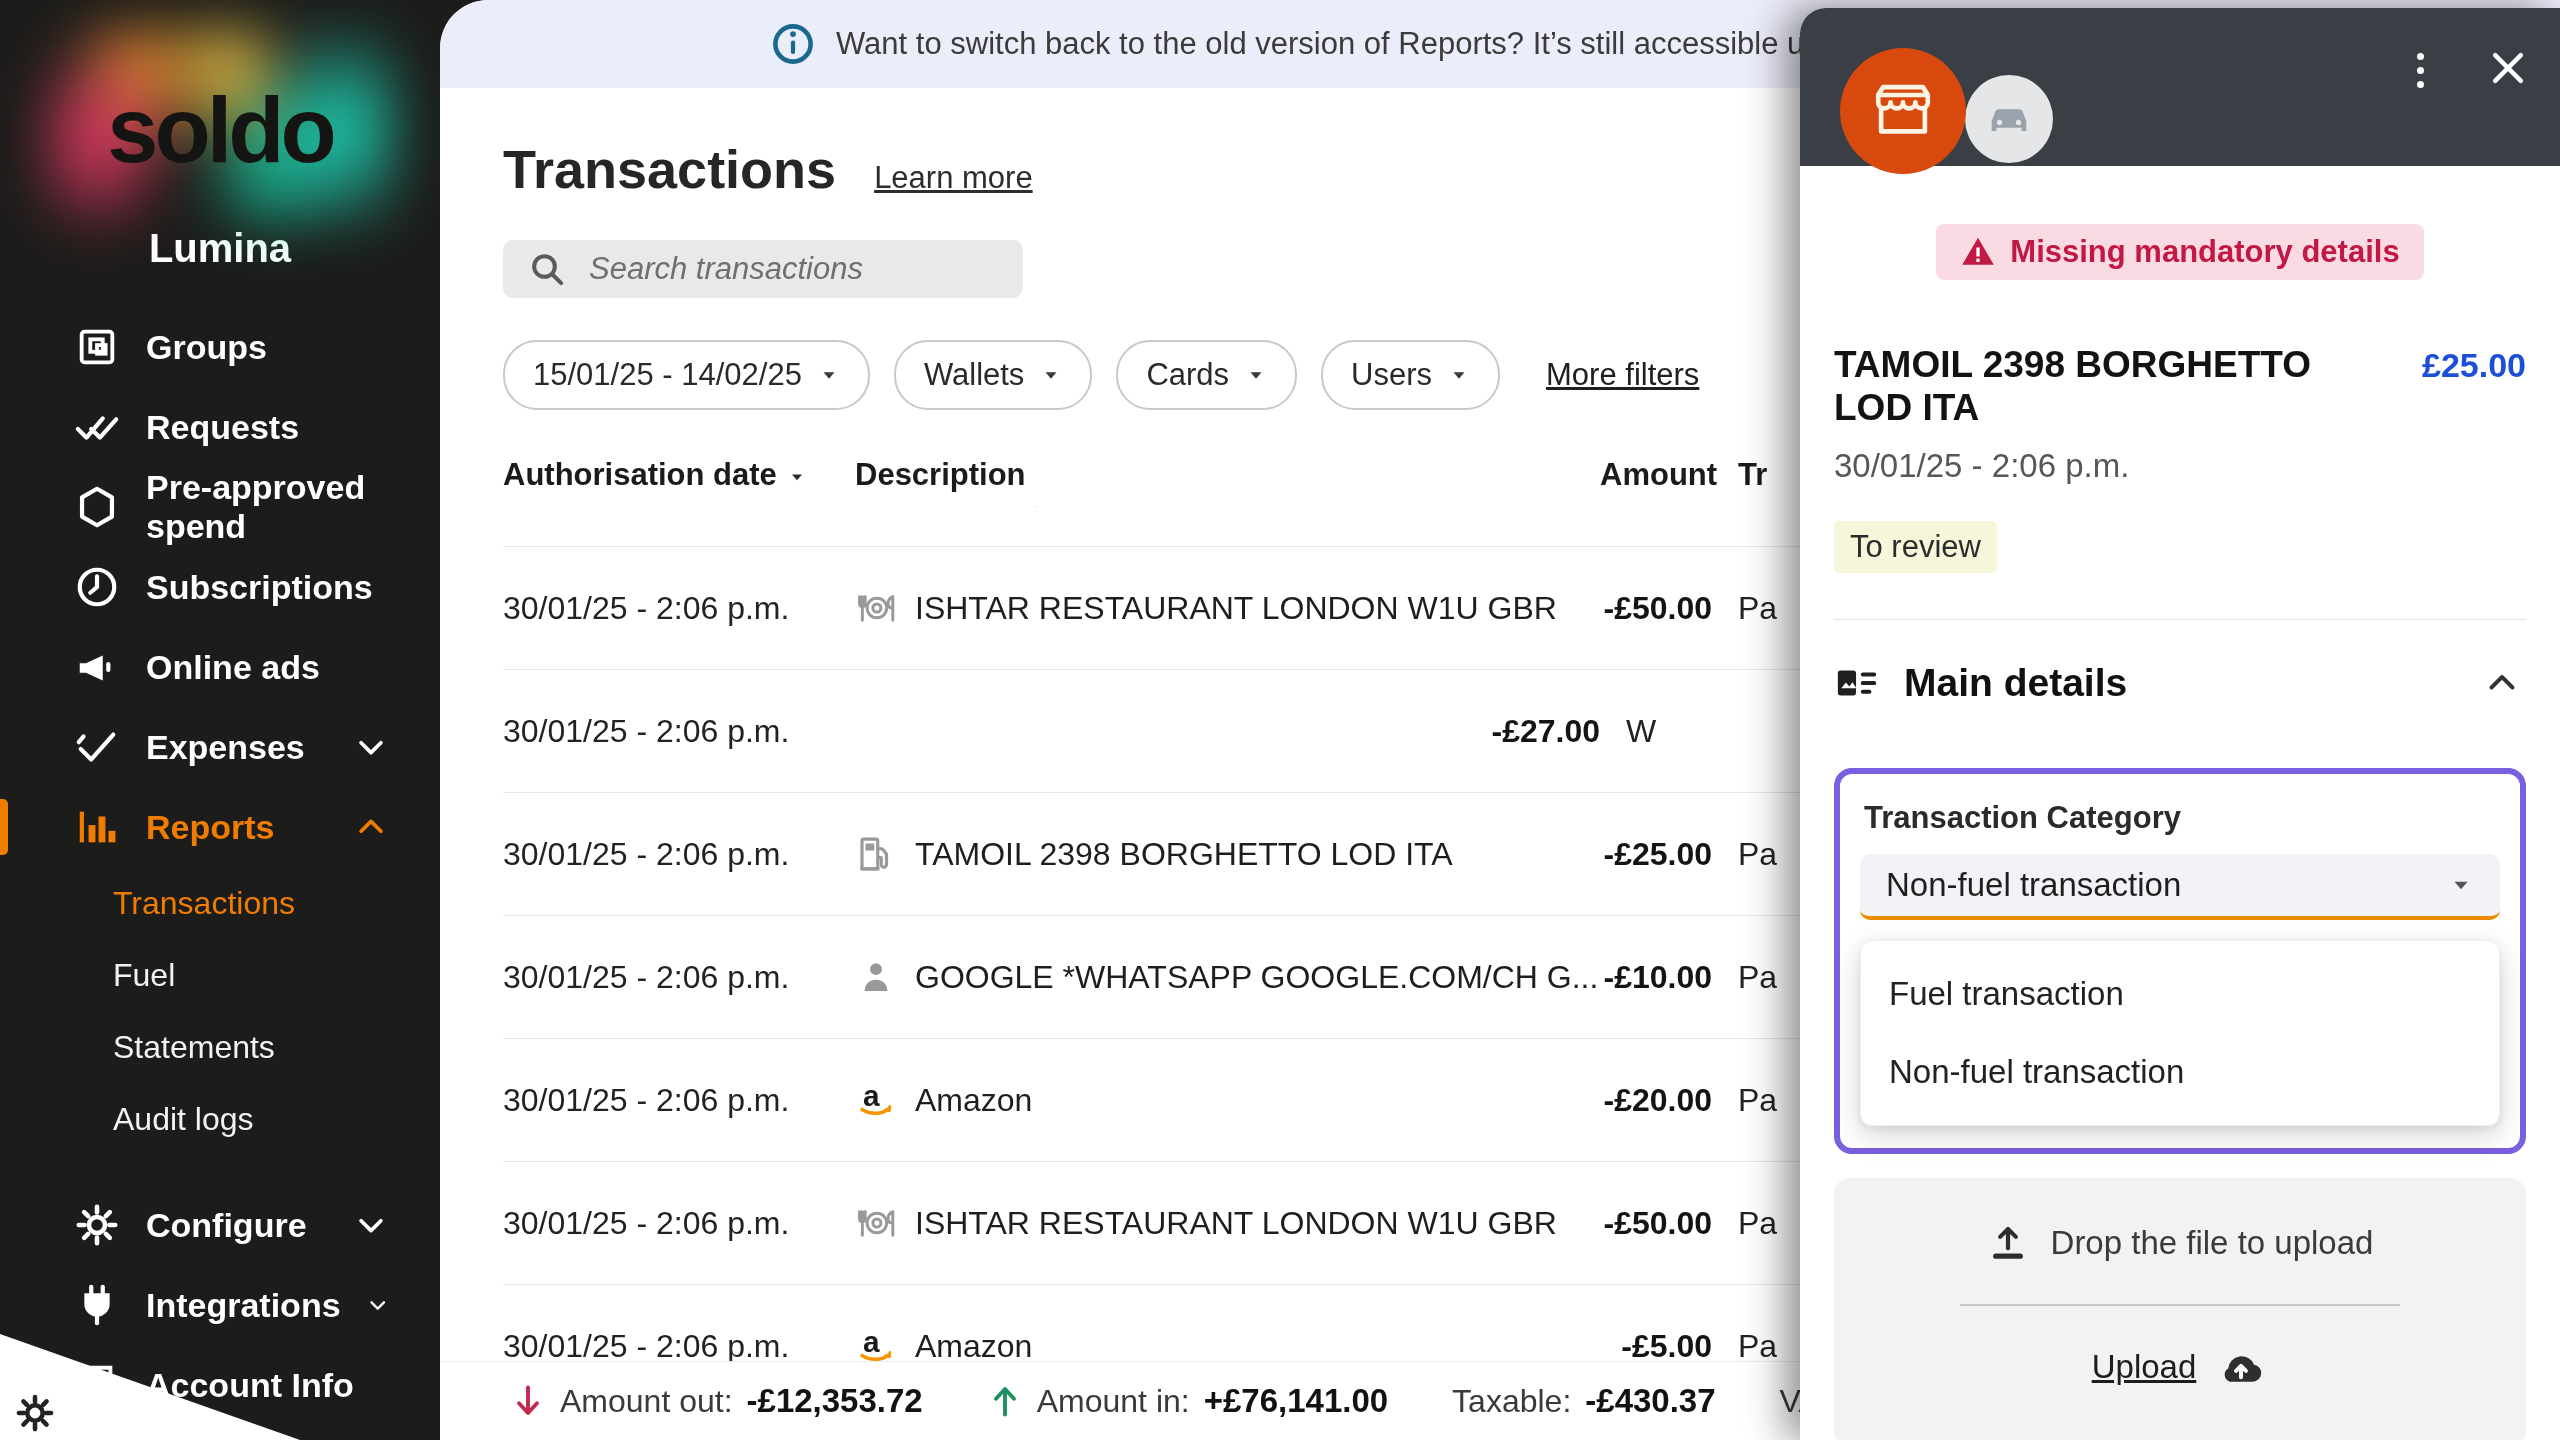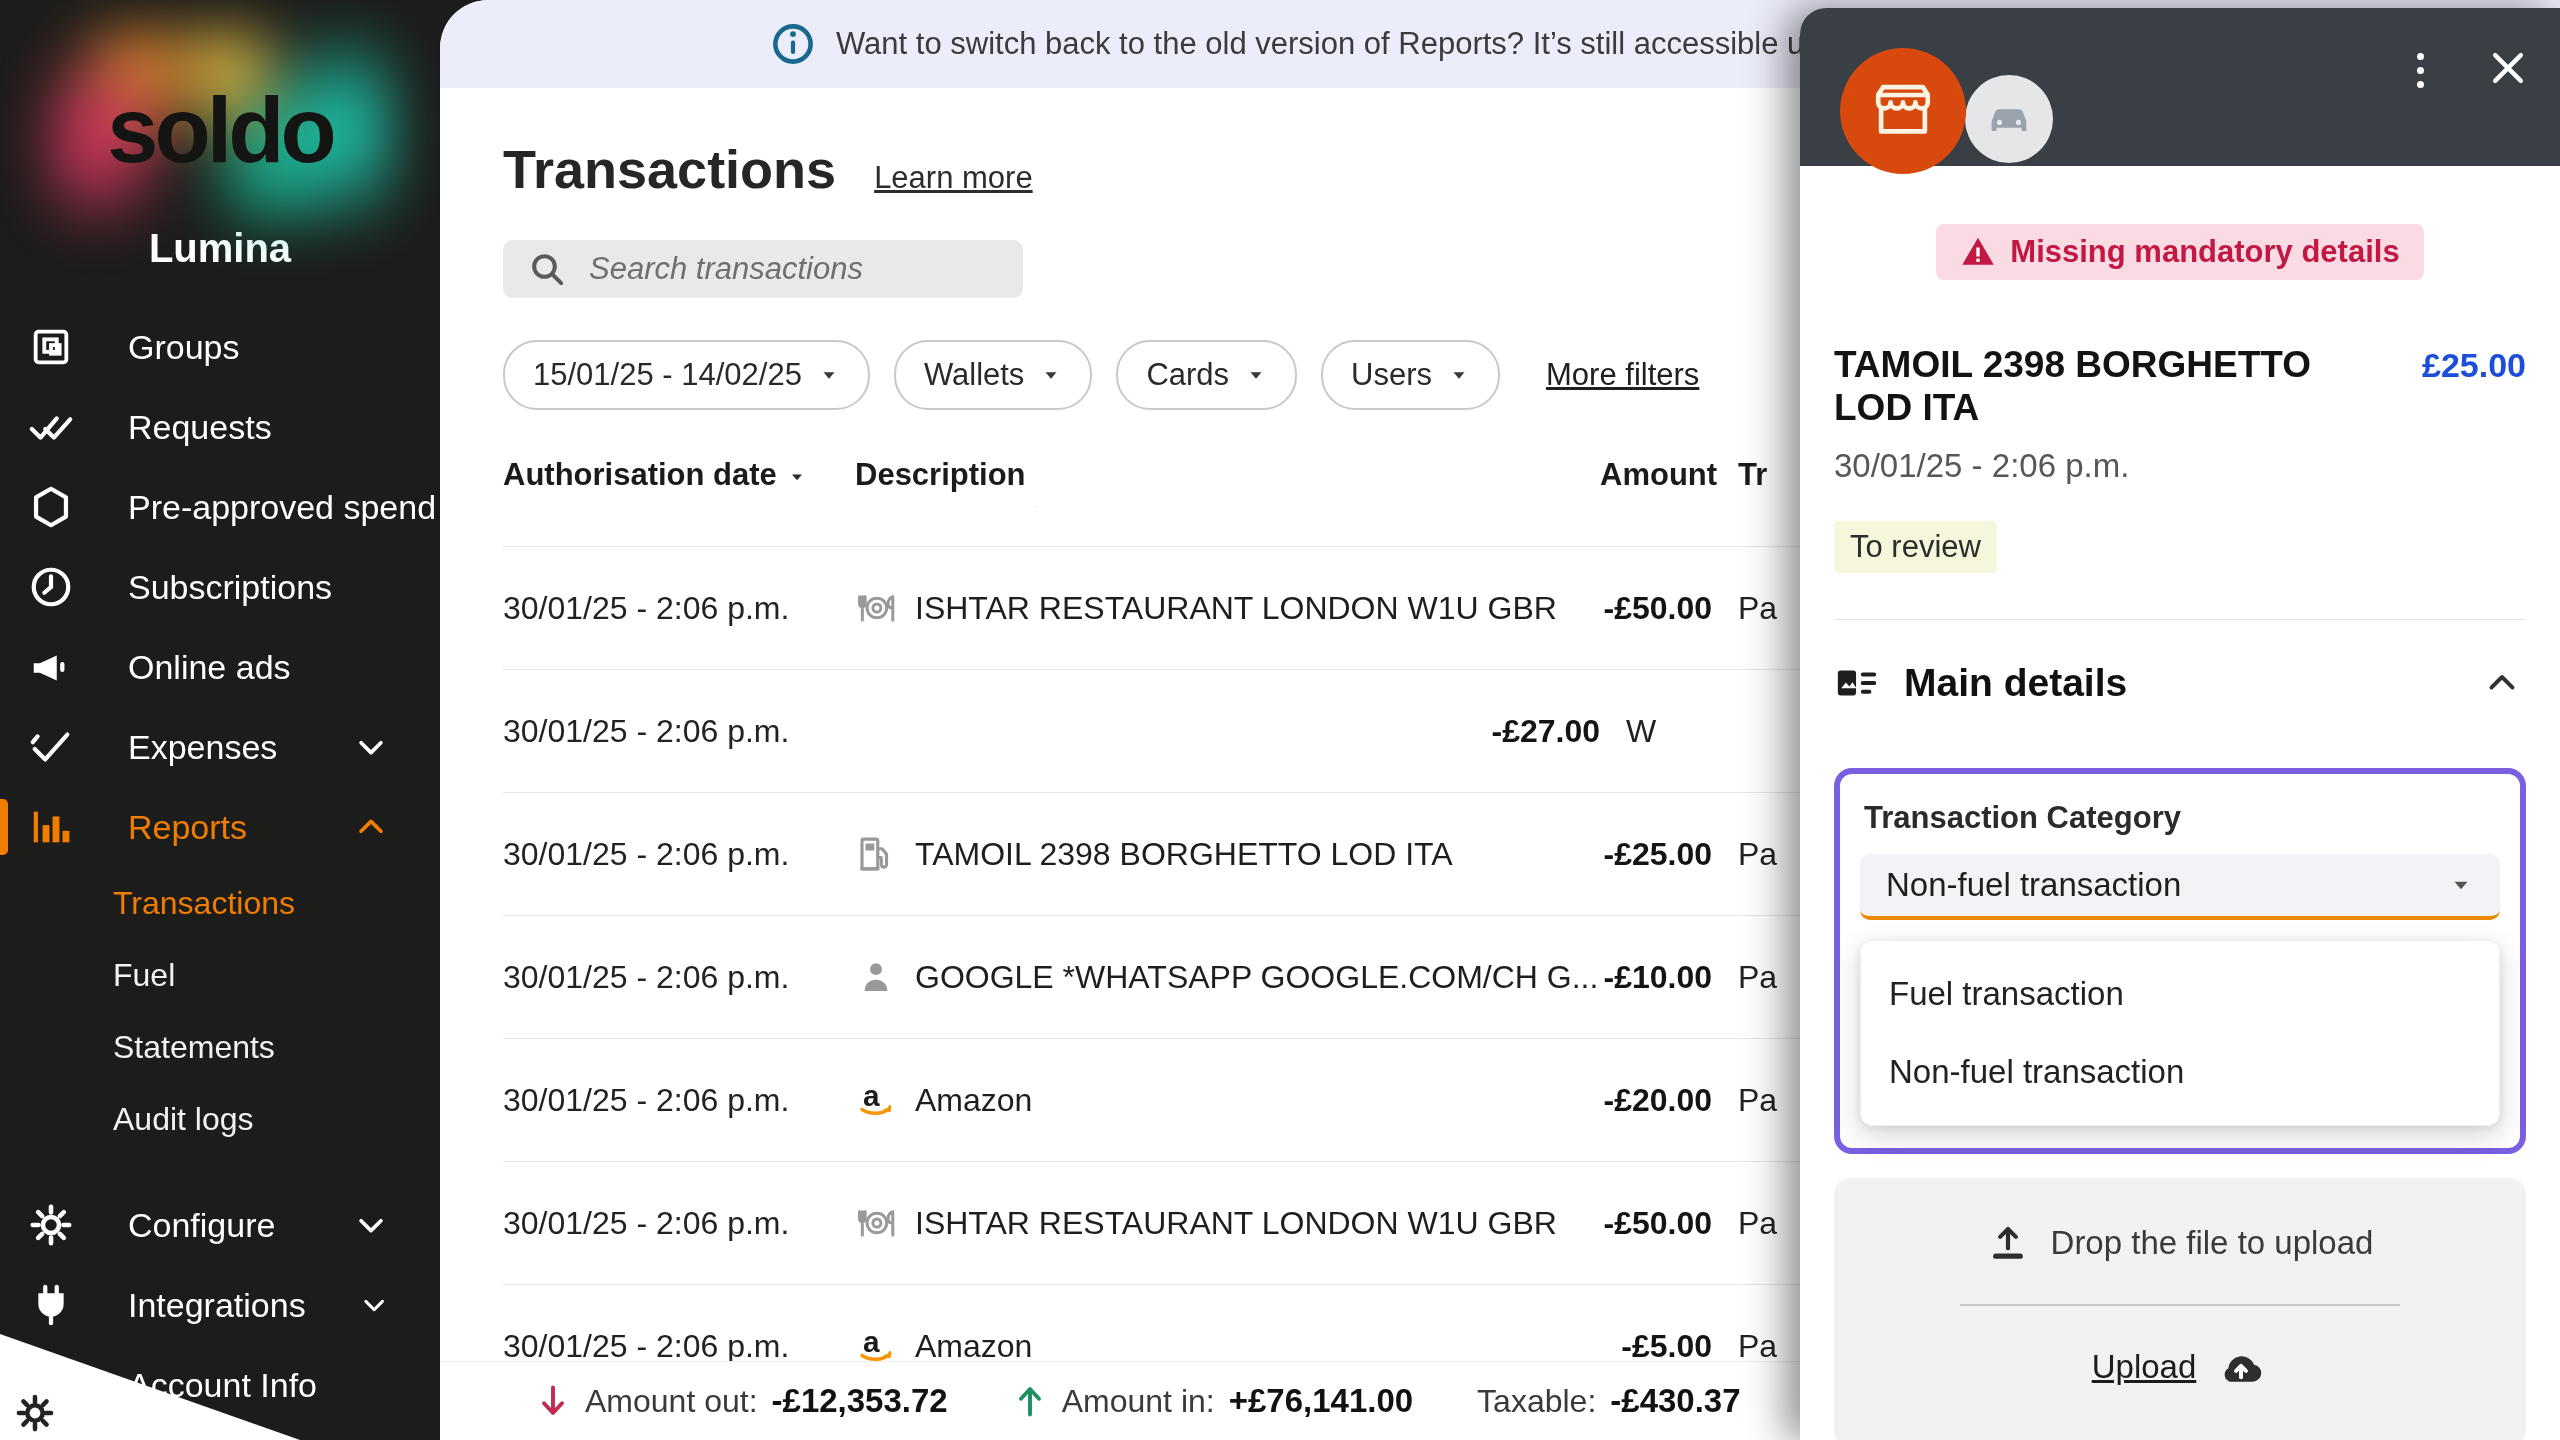--- a/index.html
+++ b/index.html
@@ -16,21 +16,21 @@
       radial-gradient(120px 150px at 16% 55%, #ff3d6e 0%, rgba(255,61,110,0) 70%),
       radial-gradient(110px 130px at 28% 22%, #ff9d2e 0%, rgba(255,157,46,0) 70%),
       radial-gradient(100px 120px at 52% 22%, #ffd84d 0%, rgba(255,216,77,0) 70%),
       radial-gradient(130px 160px at 84% 50%, #1fe4c4 0%, rgba(31,228,196,0) 72%),
       radial-gradient(110px 140px at 64% 66%, #18c8a0 0%, rgba(24,200,160,0) 70%);}
   .logo-text{position:absolute;left:0;right:0;top:44px;text-align:center;
     font-size:92px;font-weight:800;letter-spacing:-4px;color:#141412;}
   .company{margin-top:2px;text-align:center;color:#fff;font-size:40px;font-weight:700;}
   .nav{margin-top:36px;}
   .nav-item{position:relative;height:80px;display:flex;align-items:center;
-    padding-left:28px;gap:54px;color:#fff;font-size:34px;font-weight:400;cursor:pointer;}
+    padding-left:74px;gap:26px;color:#fff;font-size:34px;font-weight:700;cursor:pointer;}
   .nav-item .nicon{width:46px;height:46px;flex:0 0 46px;display:flex;}
   .nav-item .nicon svg{width:100%;height:100%;}
   .nav-item .nchev{margin-left:auto;margin-right:52px;width:34px;height:34px;display:flex;}
   .nav-item .nchev svg{width:100%;height:100%;}
   .nav-item.active{color:#f07d00;}
   .nav-item.active::before{content:"";position:absolute;left:0;top:12px;width:8px;height:56px;
     background:#f07d00;border-radius:0 5px 5px 0;}
   .nav-child{height:72px;display:flex;align-items:center;padding-left:113px;
     color:#f2f2f2;font-size:32px;font-weight:400;cursor:pointer;}
   .nav-child.active{color:#f07d00;}
@@ -74,21 +74,21 @@
   .trow{height:122px;border-top:1px solid #e6e6e6;font-size:32px;color:#222;cursor:pointer;}
   .trow .c-desc{display:flex;align-items:center;gap:18px;color:#1e1e1e;}
   .trow .c-desc .ricon{width:42px;height:42px;flex:0 0 42px;color:#98999b;}
   .trow .c-desc .ricon svg{width:100%;height:100%;}
   .trow .c-amount{text-align:right;font-weight:700;color:#141414;}
   .trow .c-status{padding-left:26px;white-space:nowrap;overflow:hidden;}
   .trow-partial{height:40px;overflow:hidden;position:relative;}
   .trow-partial .pglyph{position:absolute;left:515px;top:-16px;width:34px;height:34px;color:#a8a8a8;}
   .trow-partial .pglyph svg{width:100%;height:100%;}
   .footer{position:absolute;left:0;right:0;bottom:0;height:78px;background:#fff;z-index:3;
-    border-top:1px solid #ededed;display:flex;align-items:center;gap:64px;padding-left:95px;}
+    border-top:1px solid #ededed;display:flex;align-items:center;gap:64px;padding-left:70px;}
   .fgroup{display:flex;align-items:center;gap:14px;font-size:32px;color:#3a3a3a;}
   .fgroup .fval{font-weight:700;color:#121212;font-size:33px;}
   .farrow{width:36px;height:36px;display:flex;}
   .farrow svg{width:100%;height:100%;}
   
   .panel{position:absolute;right:0;top:8px;width:760px;height:1432px;background:#fff;
     border-radius:26px 0 0 0;box-shadow:-14px 0 40px rgba(0,0,0,.45);z-index:6;}
   .panel-header{position:relative;height:158px;background:#3a3f46;border-radius:26px 0 0 0;}
   .avatar-gray{position:absolute;left:165px;top:67px;width:88px;height:88px;border-radius:50%;
     background:#e4e6e8;display:flex;align-items:center;justify-content:center;z-index:1;}

